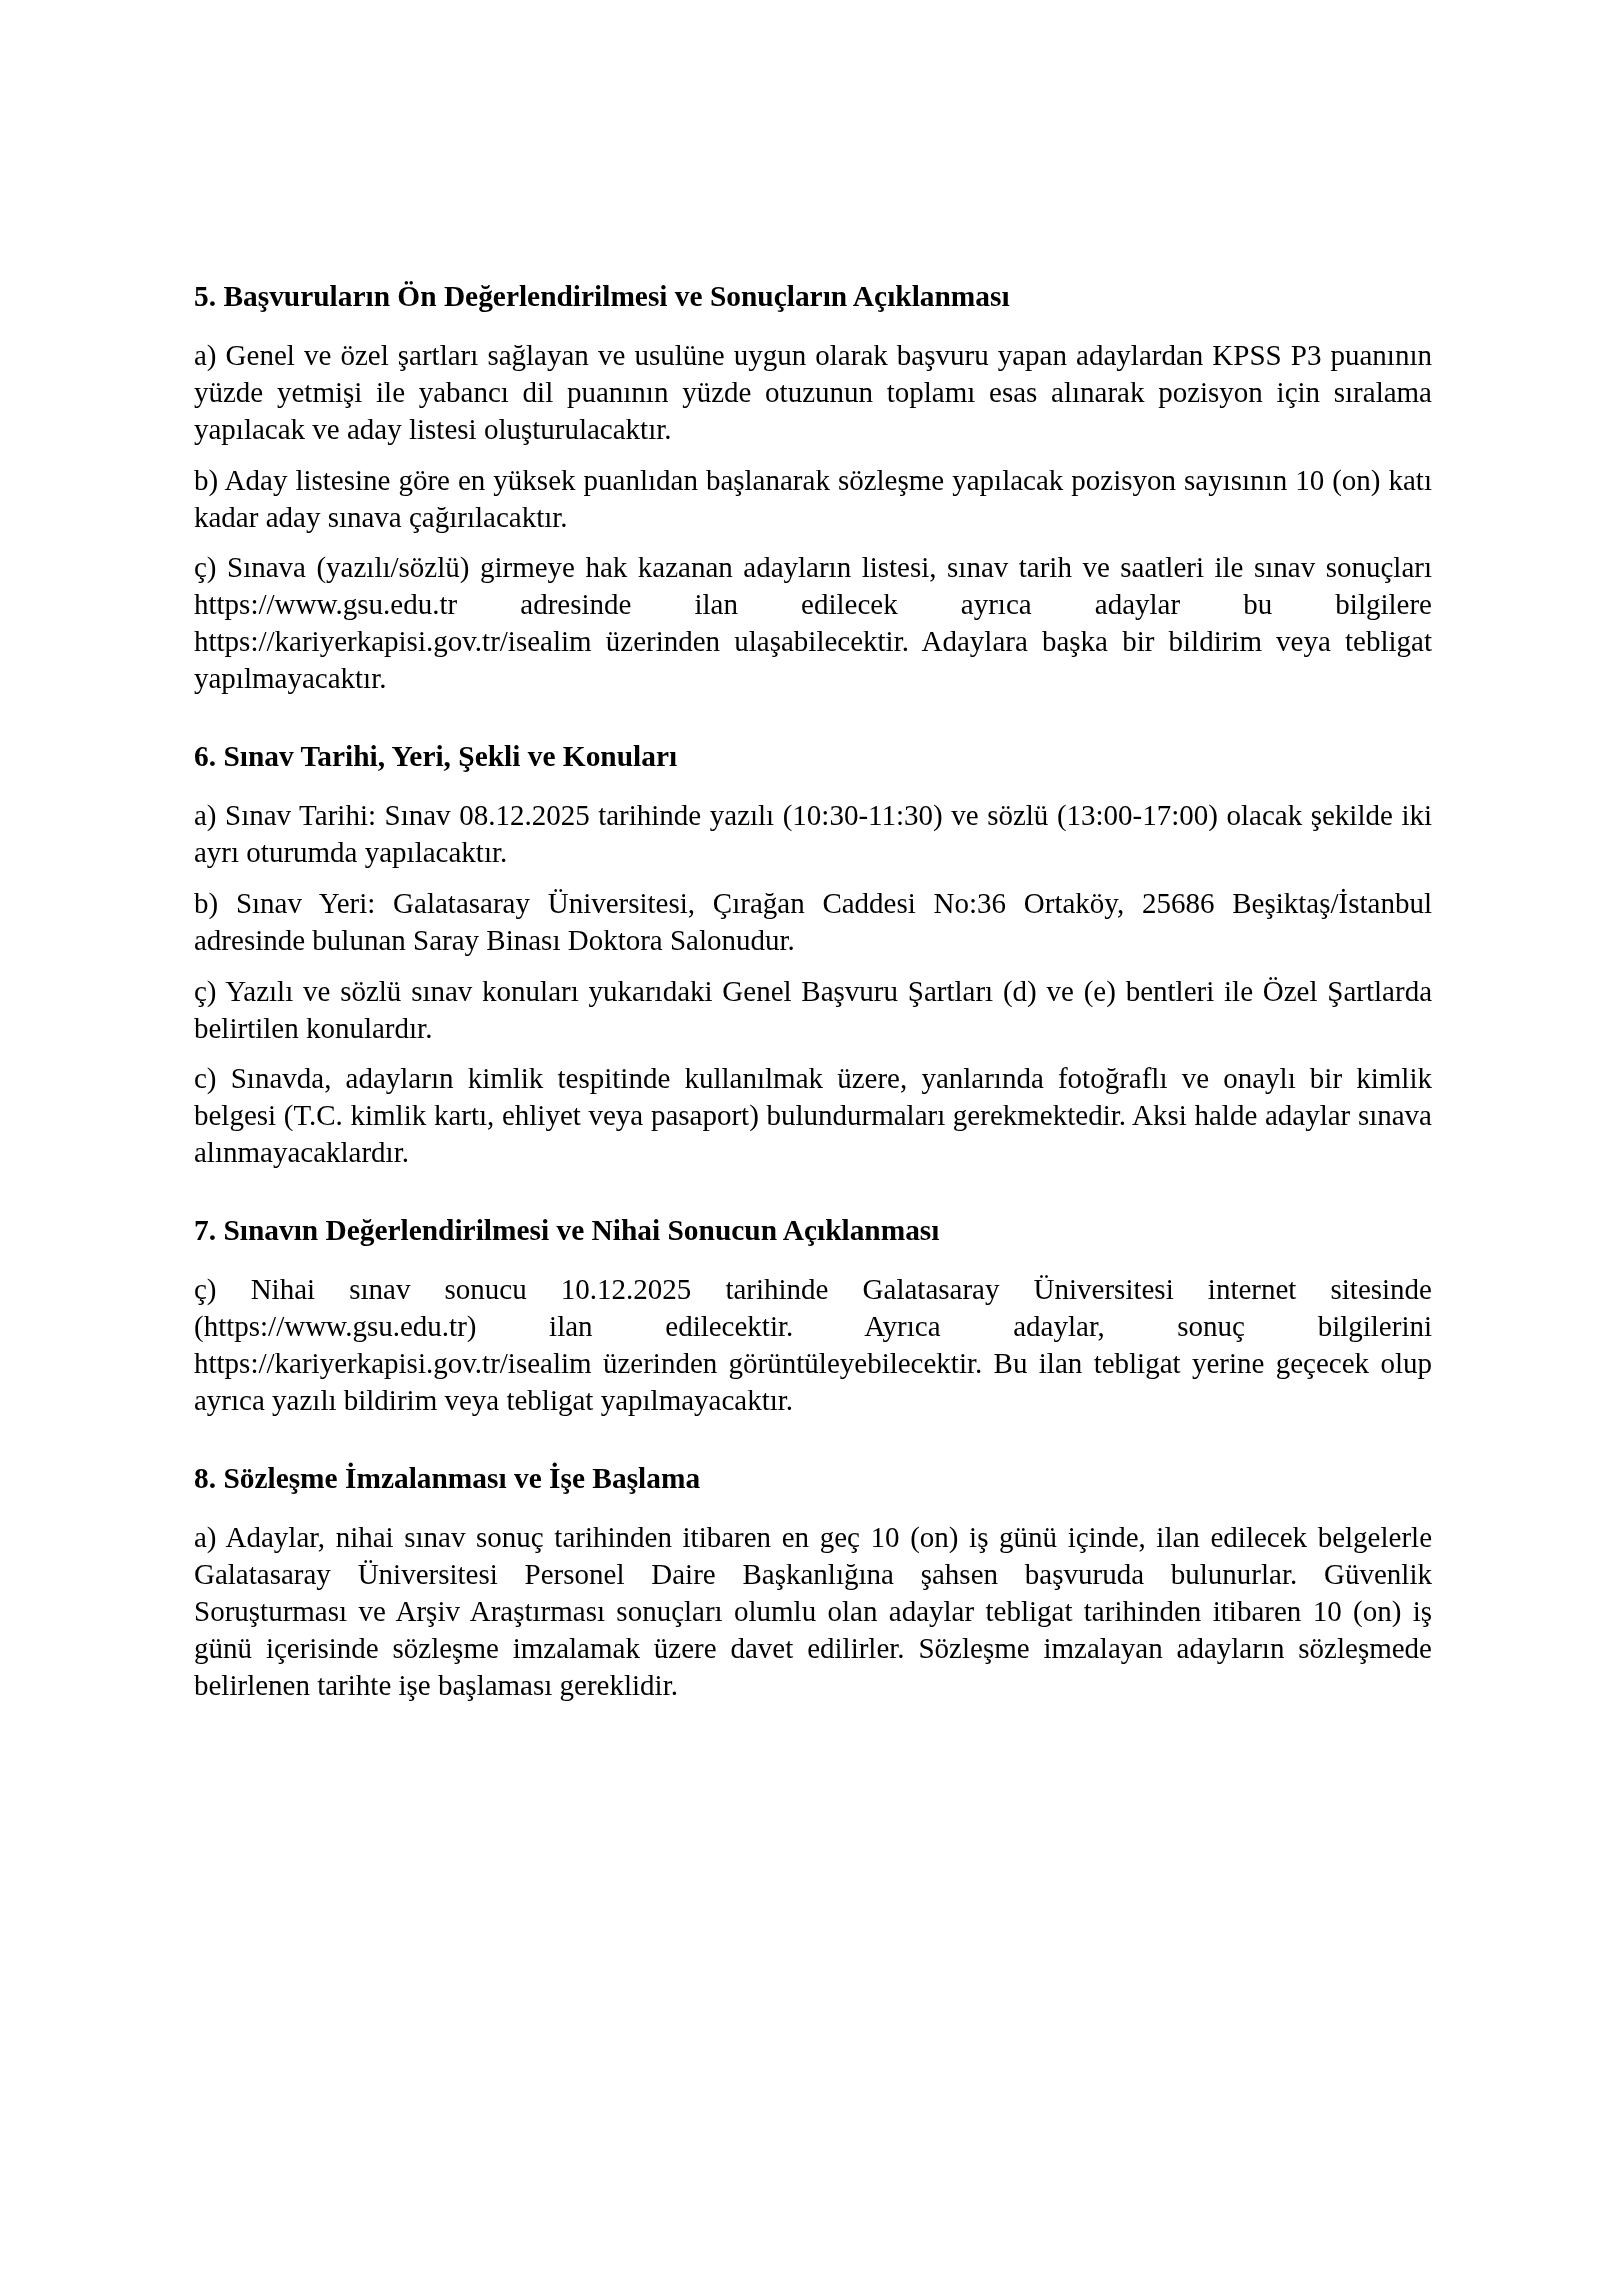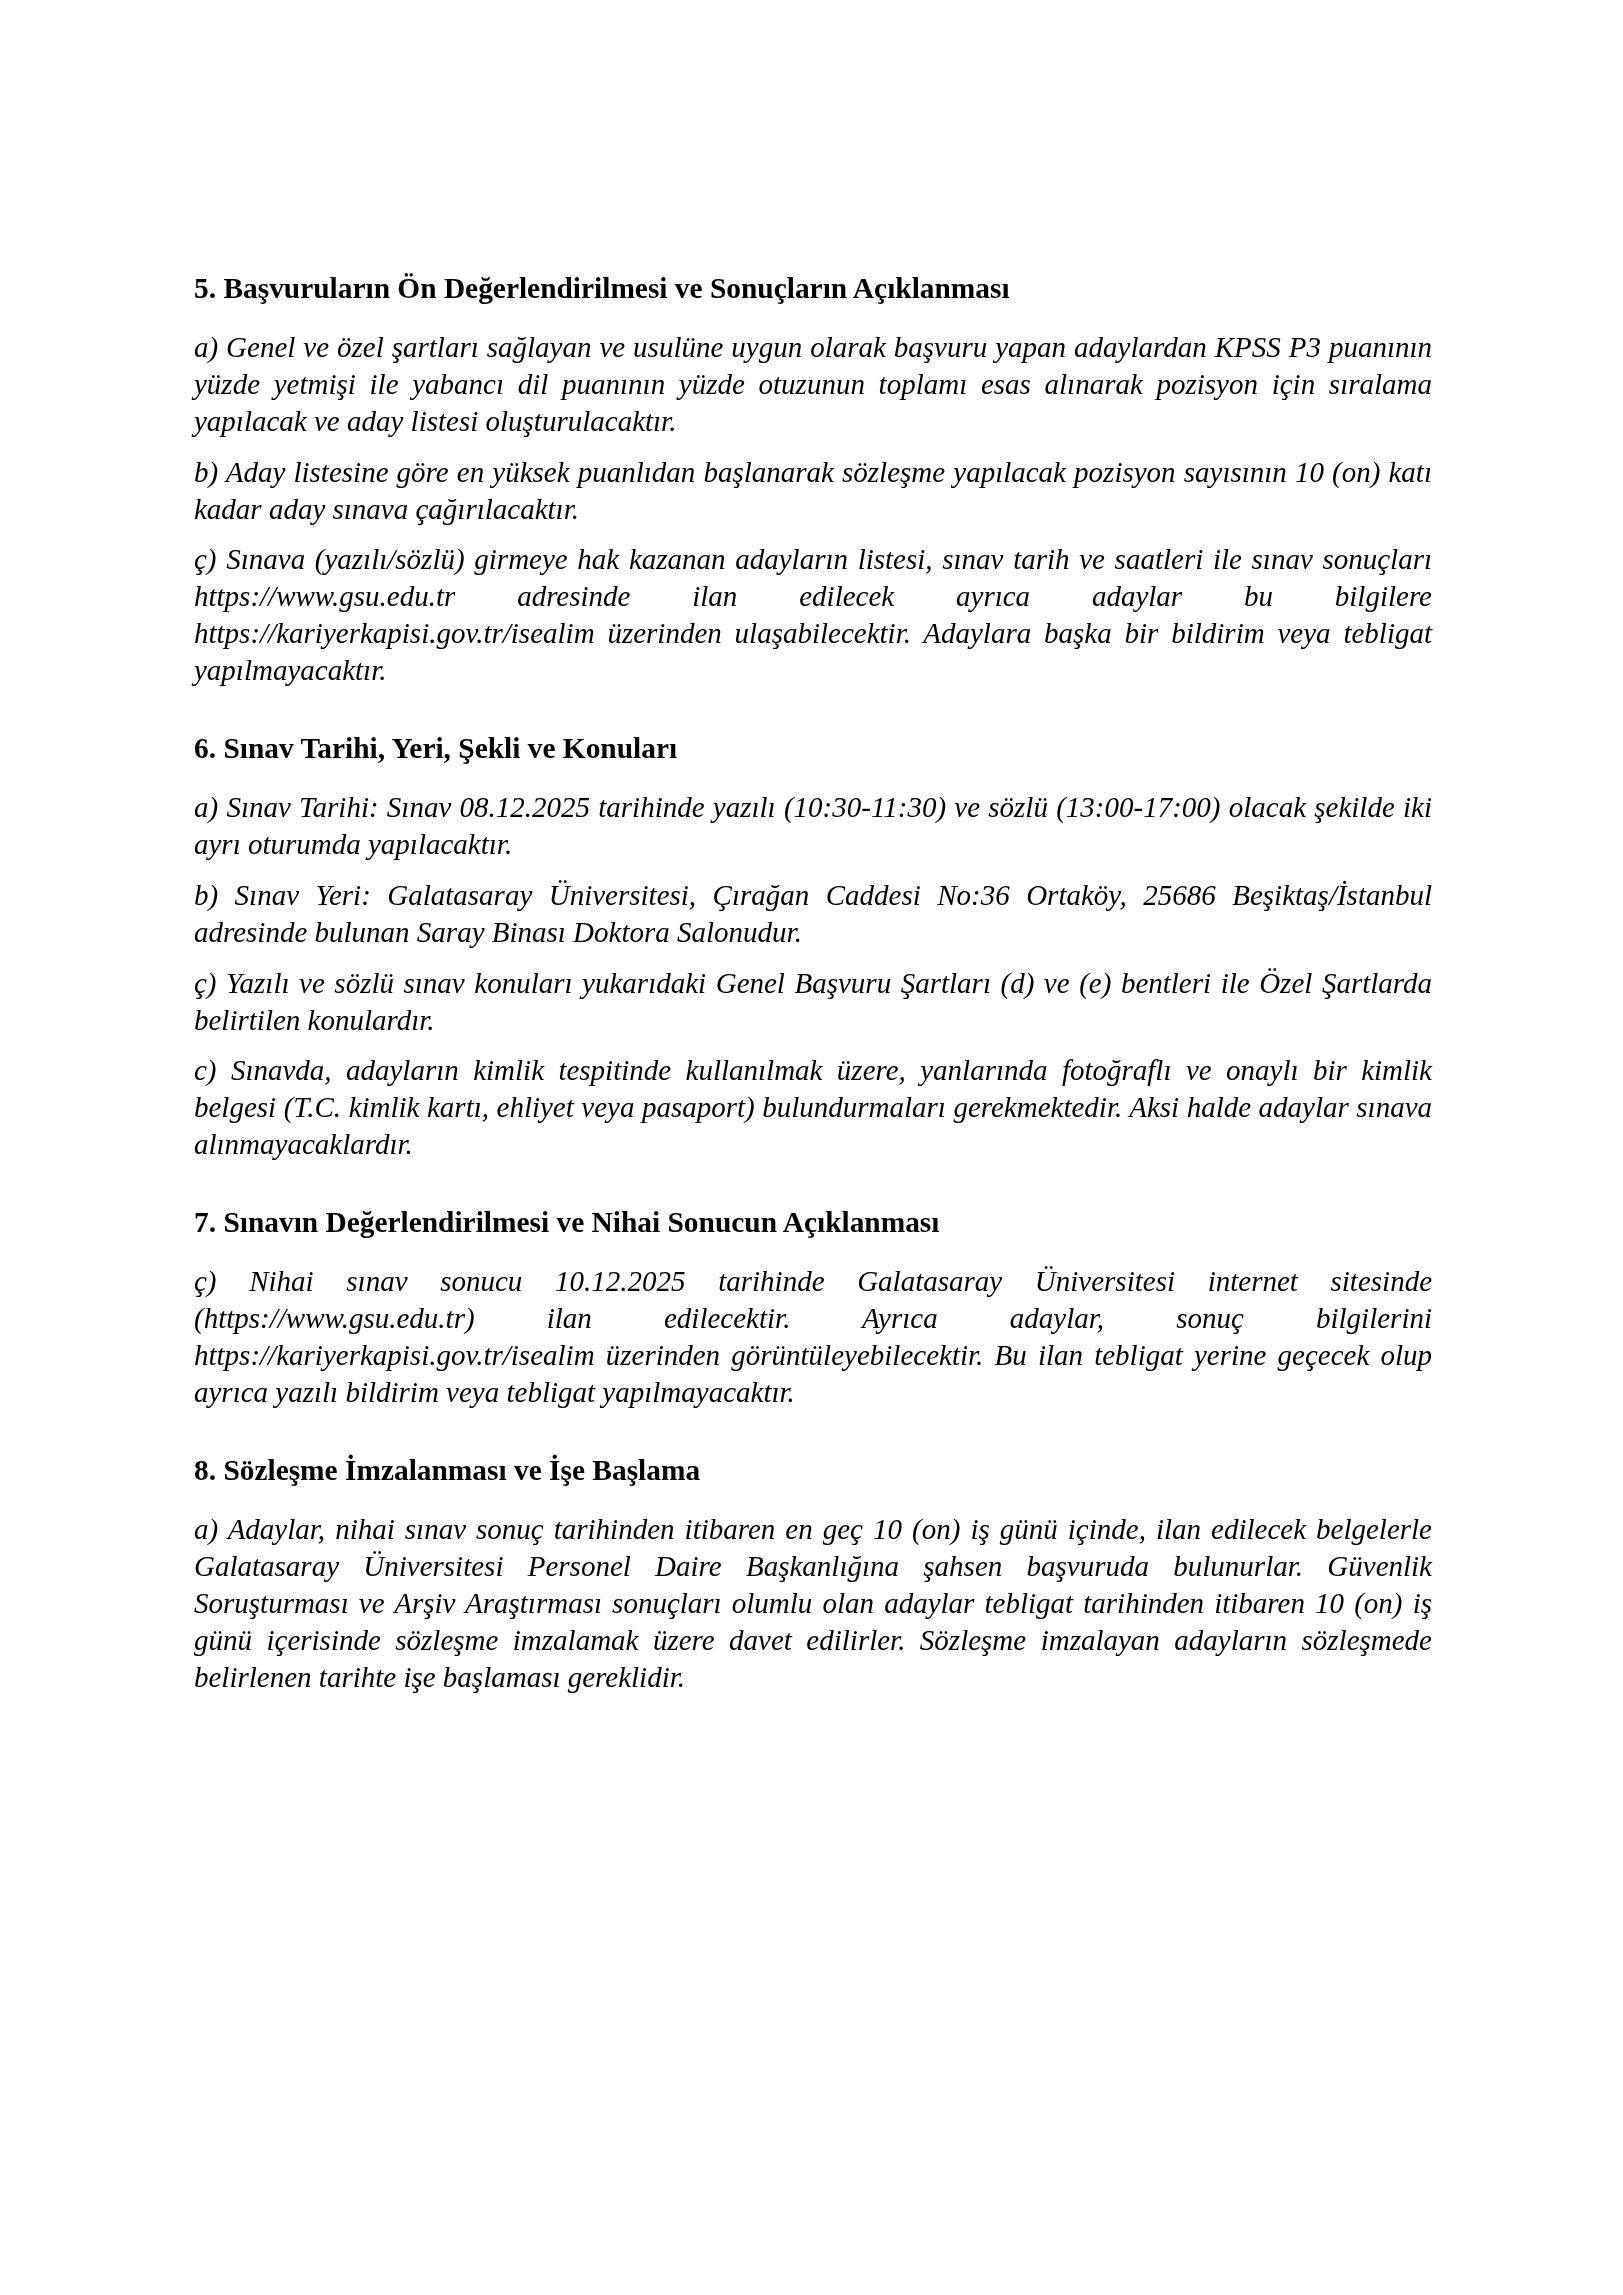--- a/index.html
+++ b/index.html
@@ -27,25 +27,24 @@
     text-align: justify;
   }
   .section-heading {
     font-size: 29.4px;
     font-weight: bold;
     margin: 41px 0 22px 0;
     text-align: left;
     line-height: 37px;
   }
   .doc-section:first-child .section-heading {
-    margin-top: 0;
+    margin-top: 8px;
   }
   .paragraph {
     margin: 0 0 13.7px 0;
-    font-style: italic;
   }
   .paragraph:last-child {
     margin-bottom: 0;
   }
 </style>
 </head>
 <body>
 
 <div class="page">
   <main class="content">

